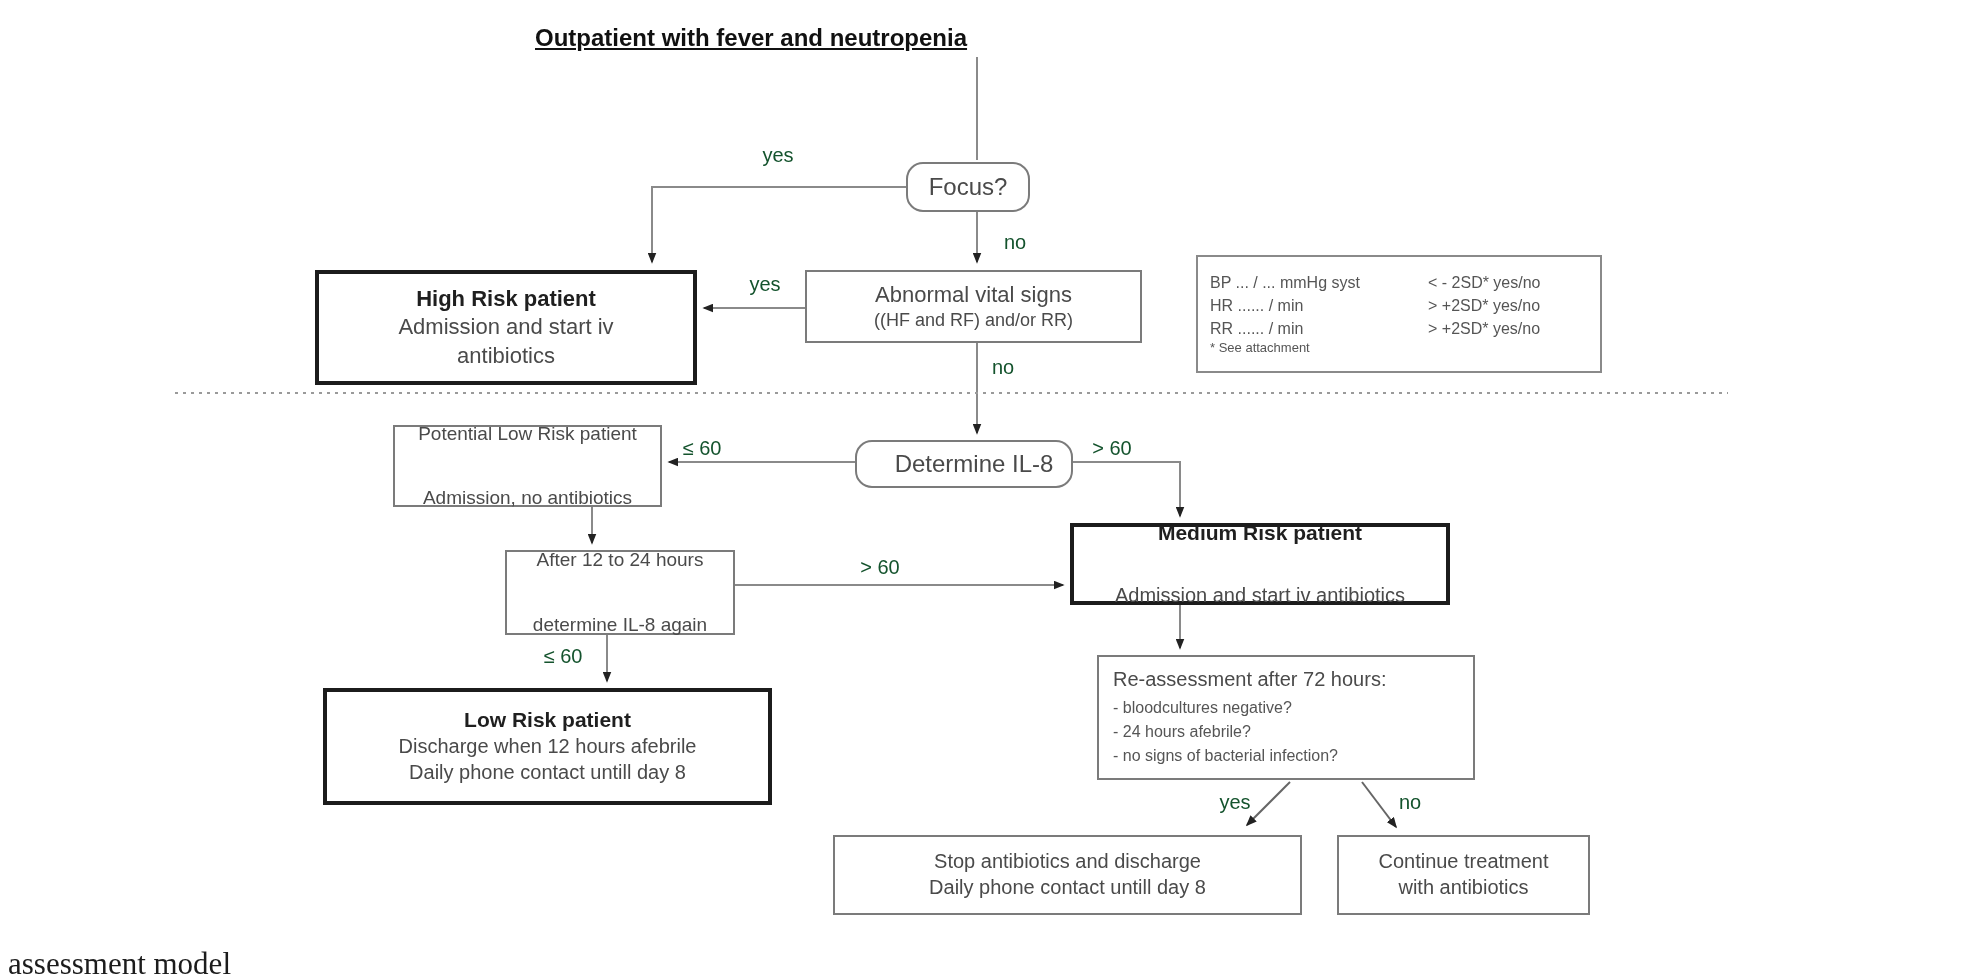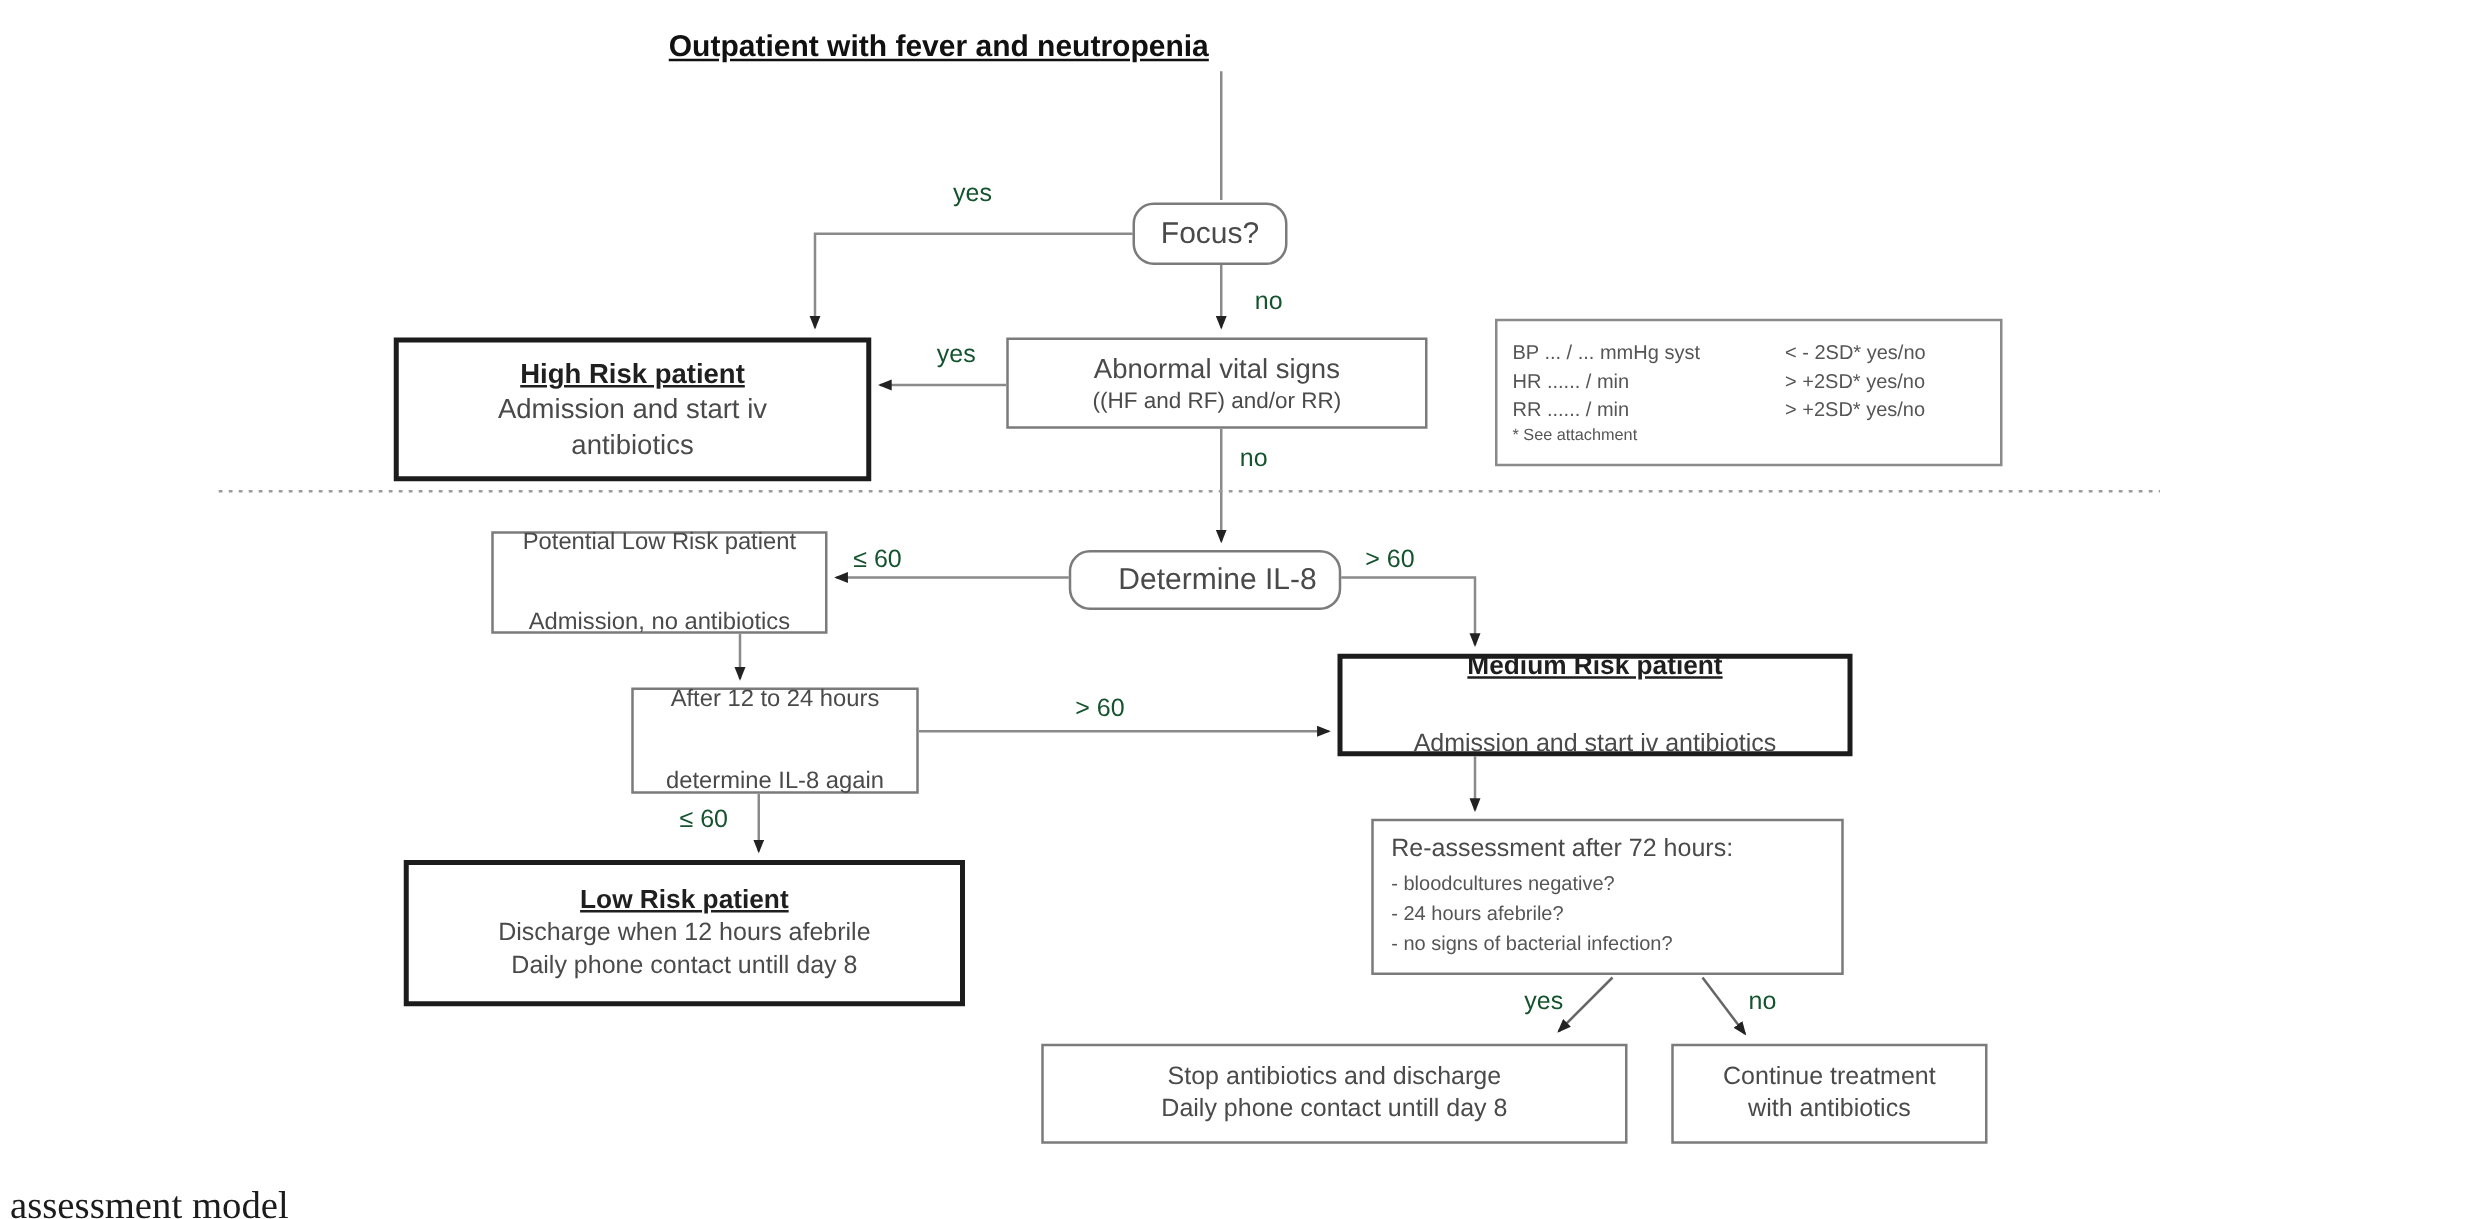--- a/index.html
+++ b/index.html
@@ -8,21 +8,21 @@
     font-family:"Liberation Sans", sans-serif;overflow:hidden;
   }
   .connectors{position:absolute;left:0;top:0;pointer-events:none;}
   .node{
     position:absolute;box-sizing:border-box;background:#ffffff;
     border:2px solid #7b7b7b;display:flex;flex-direction:column;
     justify-content:center;align-items:center;text-align:center;
     color:#4a4a4a;line-height:1.28;
   }
   .node.thick{border:4px solid #1c1c1c;}
-  .node .node-title{font-weight:bold;text-decoration:underline;color:#1f1f1f;}
+  .node .node-title{font-weight:bold;color:#1f1f1f;}
   .diagram-title{
     position:absolute;left:535px;top:24px;width:800px;text-align:left;
     font-size:24px;font-weight:bold;text-decoration:underline;color:#111111;
   }
   .edge-label{
     position:absolute;transform:translate(-50%,-50%);
     font-size:20px;color:#14532d;white-space:nowrap;background:transparent;
   }
   .vitals{align-items:stretch;text-align:left;justify-content:center;
     padding:6px 12px;font-size:16px;color:#555555;}
@@ -121,21 +121,21 @@
   <div class="node fs19" style="left:393px;top:425px;width:269px;height:82px;">
     <span>Potential Low Risk patient</span>
     <span>Admission, no antibiotics</span>
   </div>
 
   <div class="node fs19" style="left:505px;top:550px;width:230px;height:85px;">
     <span>After 12 to 24 hours</span>
     <span>determine IL-8 again</span>
   </div>
 
-  <div class="node thick" style="left:1070px;top:523px;width:412px;height:82px;gap:36px;">
+  <div class="node thick" style="left:1070px;top:523px;width:380px;height:82px;gap:36px;">
     <span class="node-title fs21">Medium Risk patient</span>
     <span class="fs20">Admission and start iv antibiotics</span>
   </div>
 
   <div class="node thick fs20" style="left:323px;top:688px;width:449px;height:117px;">
     <span class="node-title fs21">Low Risk patient</span>
     <span>Discharge when 12 hours afebrile</span>
     <span>Daily phone contact untill day 8</span>
   </div>
 

